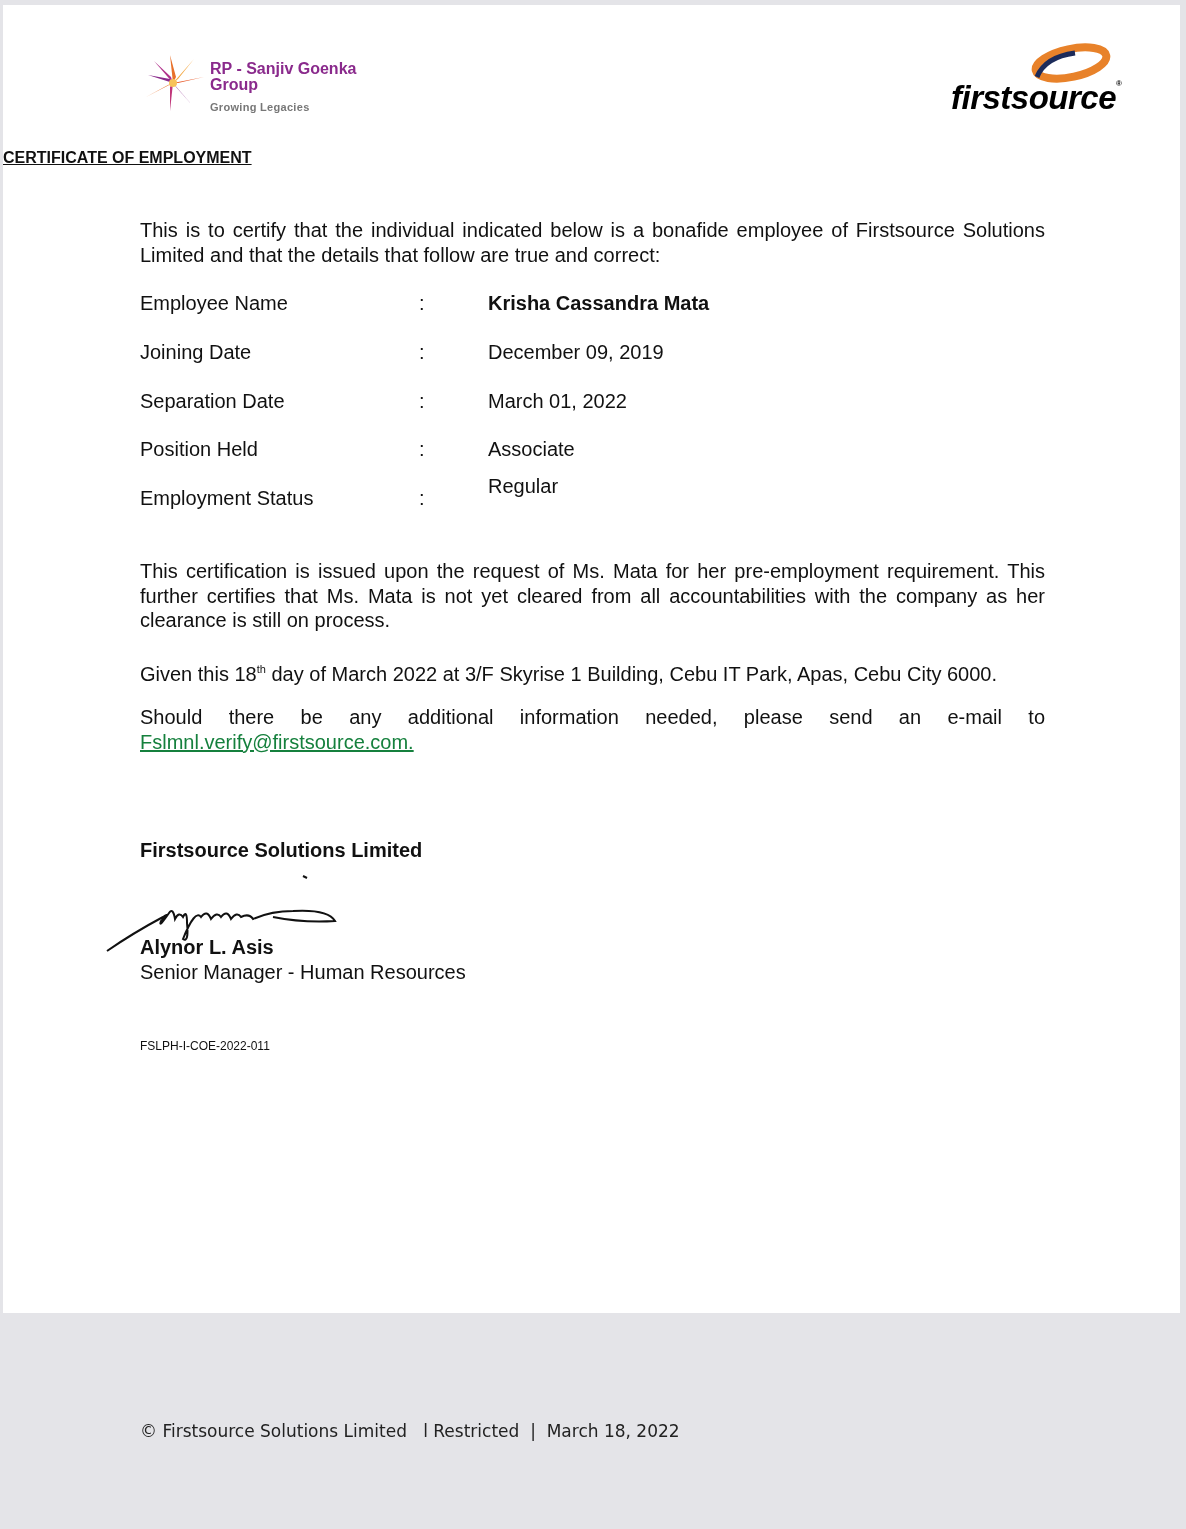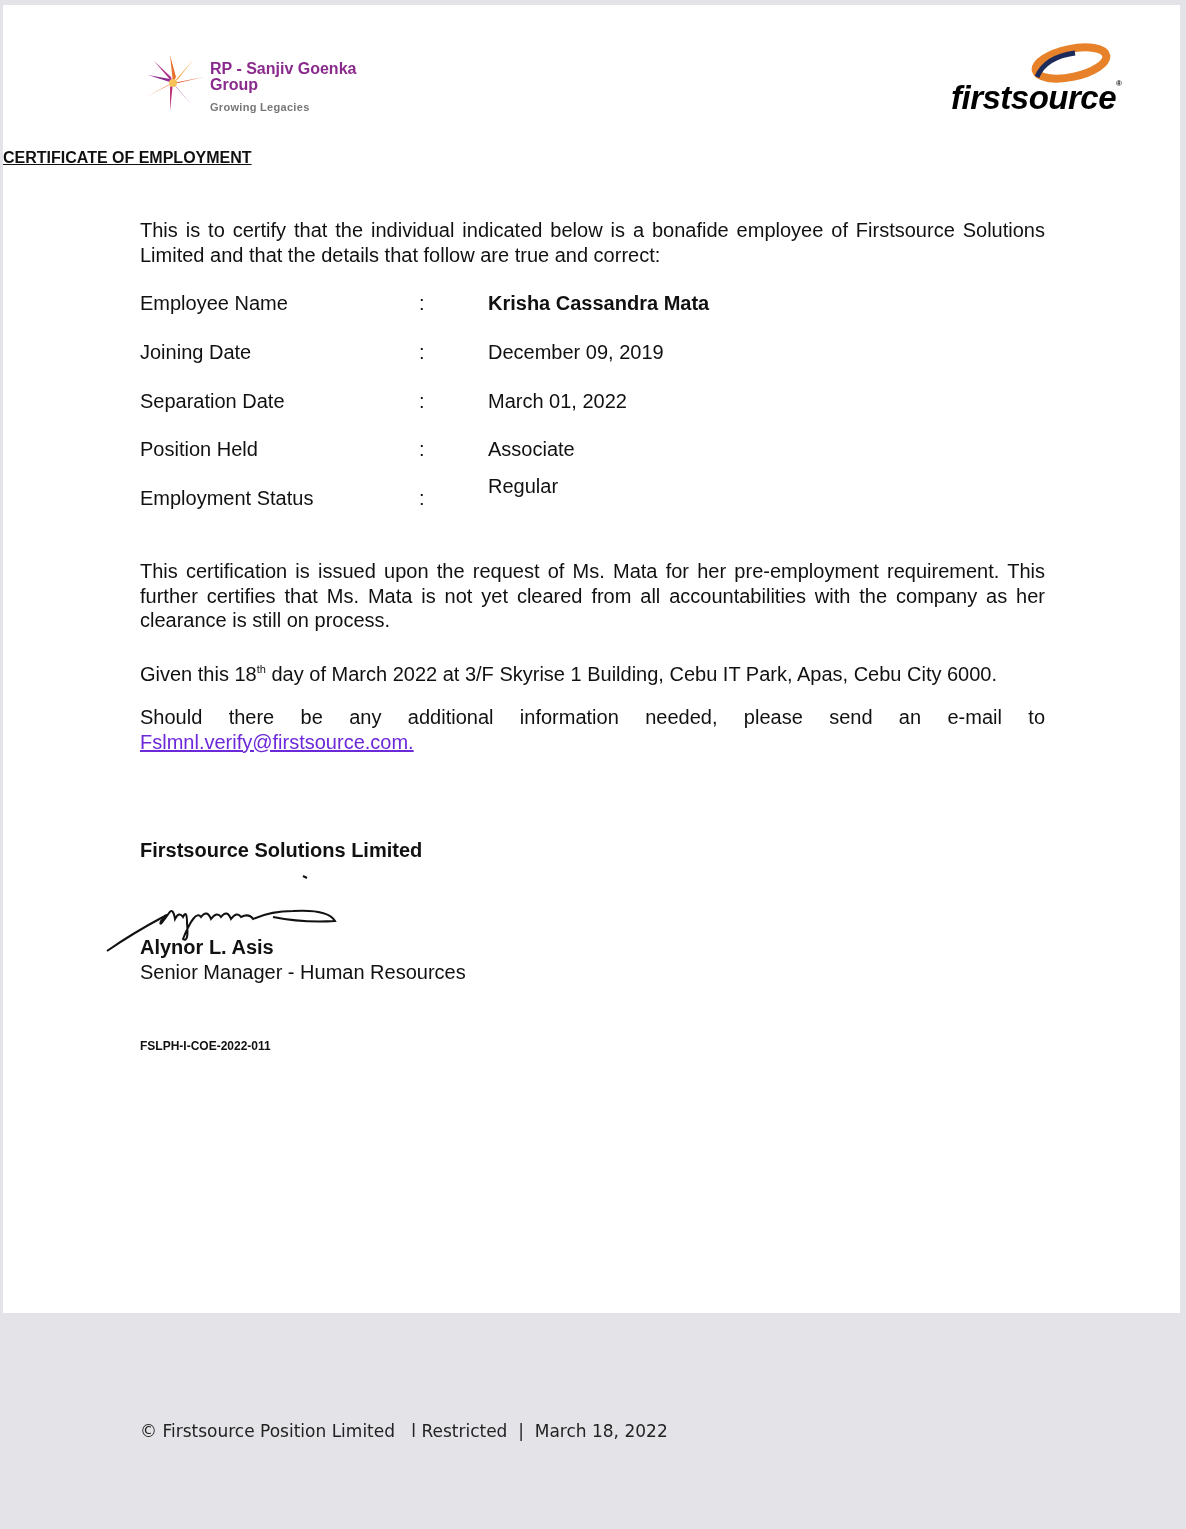--- a/index.html
+++ b/index.html
@@ -18,22 +18,22 @@
   .logo-right { left:940px; top:38px; width:180px; height:80px; }
   .fs-word { position:absolute; left:8px; top:36px; font-size:33px; font-weight:bold; font-style:italic; color:#000000; letter-spacing:-0.5px; }
   .title { left:0; width:1180px; top:144px; text-align:left; font-size:16px; font-weight:bold; text-decoration:underline; }
   .para { left:137px; width:905px; font-size:20px; line-height:24.5px; }
   .justify { text-align:justify; text-align-last:left; }
   .spread { text-align:justify; text-align-last:left; }
   .row-label { left:137px; font-size:20px; }
   .row-colon { left:416px; font-size:20px; }
   .row-value { left:485px; font-size:20px; }
   .bold { font-weight:bold; }
-  .link { text-decoration:underline; color:#6d28d9; }
-  .ref { left:137px; top:1034px; font-size:12px; font-weight:bold; }
+  .link { text-decoration:underline; color:#15803d; }
+  .ref { left:137px; top:1034px; font-size:12px; font-weight:normal; }
   .footer { left:137px; top:1416px; font-size:17px; font-family:"DejaVu Sans", sans-serif; color:#222; white-space:pre; }
   sup { font-size:11px; }
 </style>
 </head>
 <body>
 
 <div class="page">
 
   <div class="abs logo-left">
     <svg class="abs" style="left:0;top:4px" width="66" height="56" viewBox="0 0 66 56">
@@ -96,14 +96,14 @@
   <svg class="abs" style="left:100px;top:868px" width="240" height="85" viewBox="0 0 240 85">
     <path d="M200 3 l4 2" stroke="#111" stroke-width="2" fill="none"></path>
     <path d="M4 78 Q30 60 60 44 Q70 38 58 48 Q55 56 66 40 Q70 34 72 46 Q76 38 80 44 Q84 36 84 50 Q86 70 80 66 Q92 36 98 44 Q104 36 108 46 Q114 38 118 44 Q124 36 128 46 Q134 38 138 44 Q146 40 150 46 Q168 38 190 38 Q225 36 232 48 Q200 50 170 44" stroke="#111" stroke-width="2" fill="none"></path>
   </svg>
 
   <div class="abs bold" style="left:137px;top:931px;font-size:20px">Alynor L. Asis</div>
   <div class="abs" style="left:137px;top:956px;font-size:20px">Senior Manager - Human Resources</div>
 
   <div class="abs ref">FSLPH-I-COE-2022-011</div>
 
-  <div class="abs footer"><span>© Firstsource Position Limited</span>   <span>l</span> <span>Restricted</span>  <span>|</span>  <span>March 18, 2022</span></div>
+  <div class="abs footer"><span>© Firstsource Solutions Limited</span>   <span>l</span> <span>Restricted</span>  <span>|</span>  <span>March 18, 2022</span></div>
 </div>
 
 </body></html>

